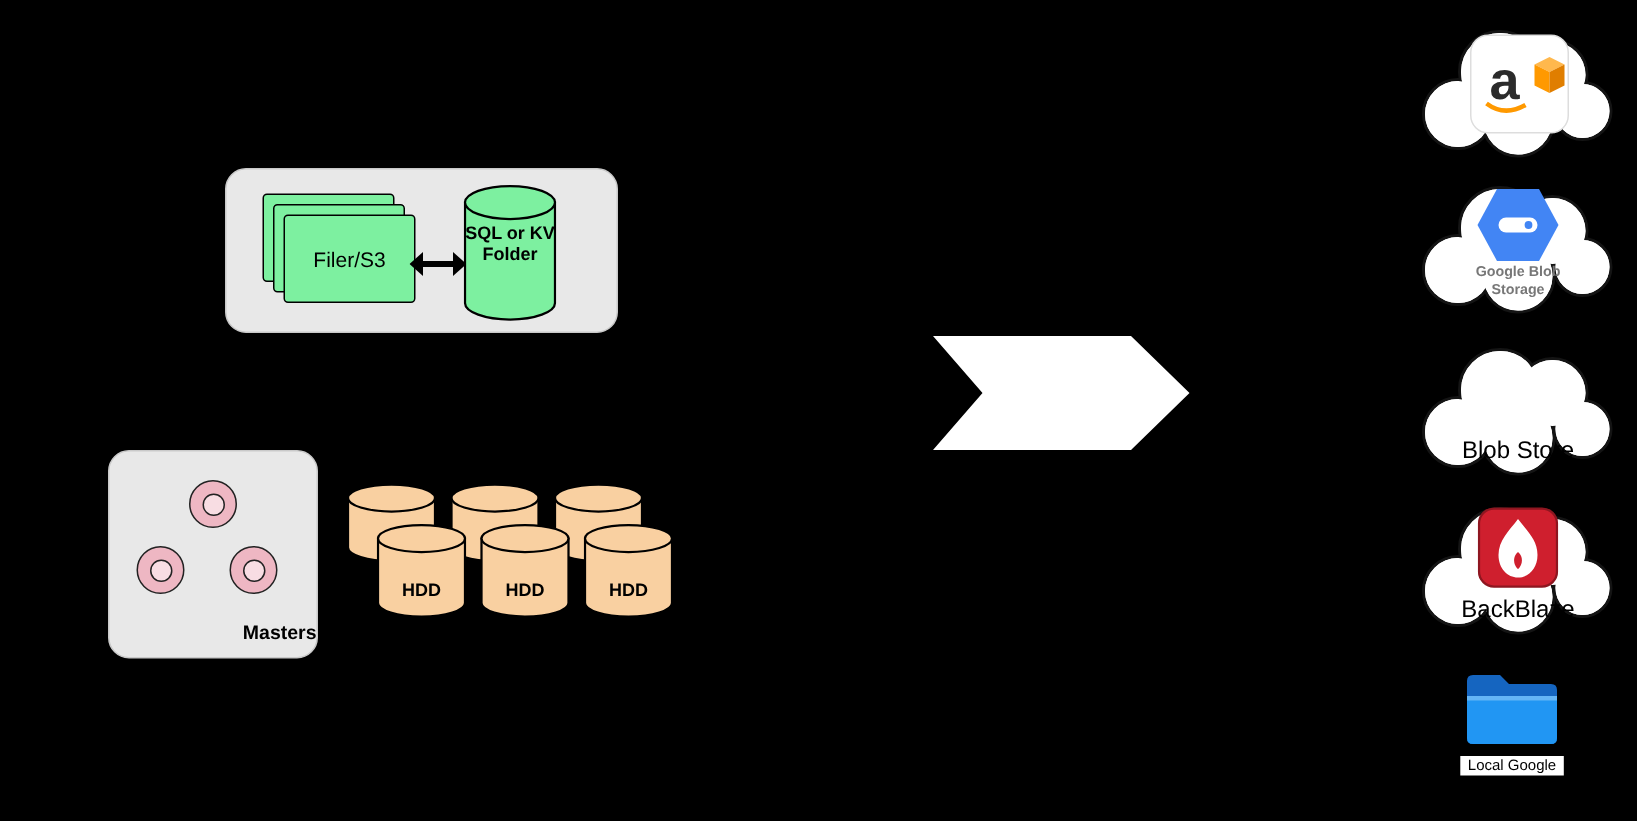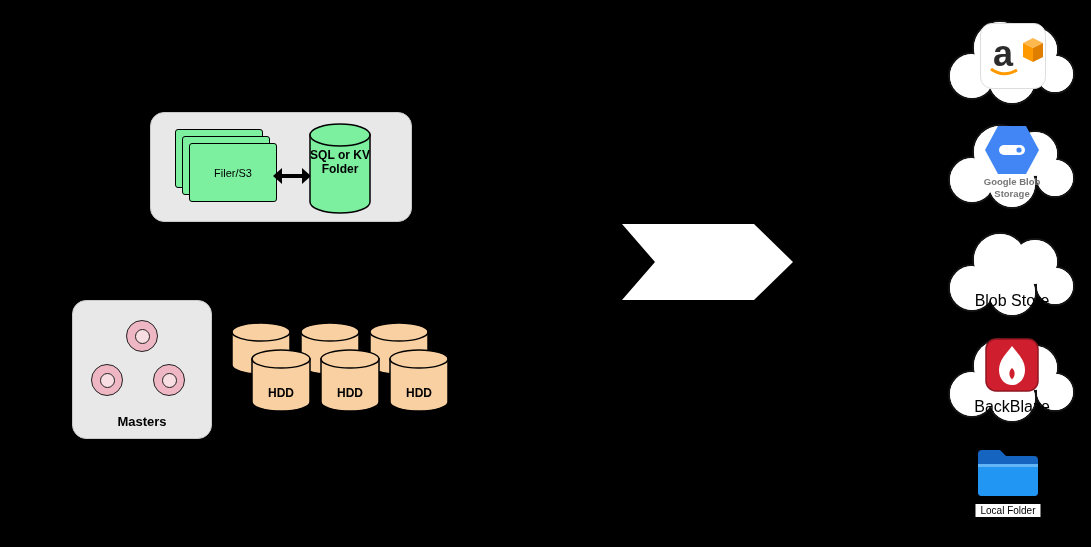--- a/index.html
+++ b/index.html
@@ -9,21 +9,21 @@
   
   .panel{position:absolute;background:#e8e8e8;border:1px solid #c9c9c9;border-radius:14px;}
   .filer-panel{left:150px;top:112px;width:260px;height:108px;}
   .masters-panel{left:72px;top:300px;width:138px;height:137px;}
 
   
   .stack-rect{position:absolute;width:86px;height:57px;background:#7df0a0;
               border:1.5px solid #000;border-radius:3px;}
   .r1{left:24px;top:16px;} .r2{left:31px;top:23px;}
   .r3{left:38px;top:30px;display:flex;align-items:center;justify-content:center;}
-  .stack-label{font-size:11px;color:#000;}
+  .stack-label{font-size:14px;color:#000;}
 
   .dbl-arrow{position:absolute;left:122px;top:54px;width:38px;height:18px;}
 
   
   .cyl{position:absolute;}
   .store-cyl{left:158px;top:10px;width:62px;height:92px;}
   .cyl-label{position:absolute;left:0;right:0;top:25px;text-align:center;
              font-weight:bold;font-size:12px;line-height:1.2;color:#000;}
   .hdd{position:absolute;width:60px;}
   .hdd-b1{left:231px;top:322px;height:54px;} .hdd-b2{left:300px;top:322px;height:54px;}
@@ -31,21 +31,21 @@
   .hdd-f1{left:251px;top:349px;height:64px;} .hdd-f2{left:320px;top:349px;height:64px;}
   .hdd-f3{left:389px;top:349px;height:64px;}
   .hdd-label{position:absolute;left:0;right:0;top:37px;text-align:center;
              font-size:12px;font-weight:600;color:#000;}
 
   
   .donut{position:absolute;width:30px;height:30px;border-radius:50%;background:#eeb7c3;
          border:1.5px solid #222;display:flex;align-items:center;justify-content:center;}
   .donut-hole{width:13px;height:13px;border-radius:50%;background:#f8dde3;border:1.5px solid #222;}
   .d1{left:53px;top:19px;} .d2{left:18px;top:63px;} .d3{left:80px;top:63px;}
-  .masters-label{position:absolute;bottom:9px;left:0;right:0;text-align:center;
+  .masters-label{position:absolute;bottom:9px;left:0;right:0;text-align:right;
                  font-weight:bold;font-size:13px;color:#000;}
 
   
   .backup-arrow{position:absolute;left:622px;top:224px;width:172px;height:76px;}
   .backup-arrow svg{position:absolute;inset:0;}
   .backup-label{position:absolute;left:44px;right:24px;top:0;bottom:0;display:flex;
                 align-items:center;justify-content:center;font-size:15px;color:#111;}
 
   
   .cloud{position:absolute;width:148px;height:102px;}
@@ -257,16 +257,16 @@
     </div>
     <div class="cloud-label">BackBlaze</div>
   </div>
 
   <div class="local-group">
     <svg class="folder-icon" viewBox="0 0 64 52">
       <path d="M2 8 Q2 4 6 4 H24 L30 10 H58 Q62 10 62 14 V46 Q62 50 58 50 H6 Q2 50 2 46 Z" fill="#1565c0"></path>
       <path d="M2 18 H62 V46 Q62 50 58 50 H6 Q2 50 2 46 Z" fill="#2196f3"></path>
       <path d="M2 18 H62 V21 H2 Z" fill="#64b5f6"></path>
     </svg>
-    <div class="local-label">Local Folder</div>
+    <div class="local-label">Local Google</div>
   </div>
 
 </div>
 
 </body></html>

